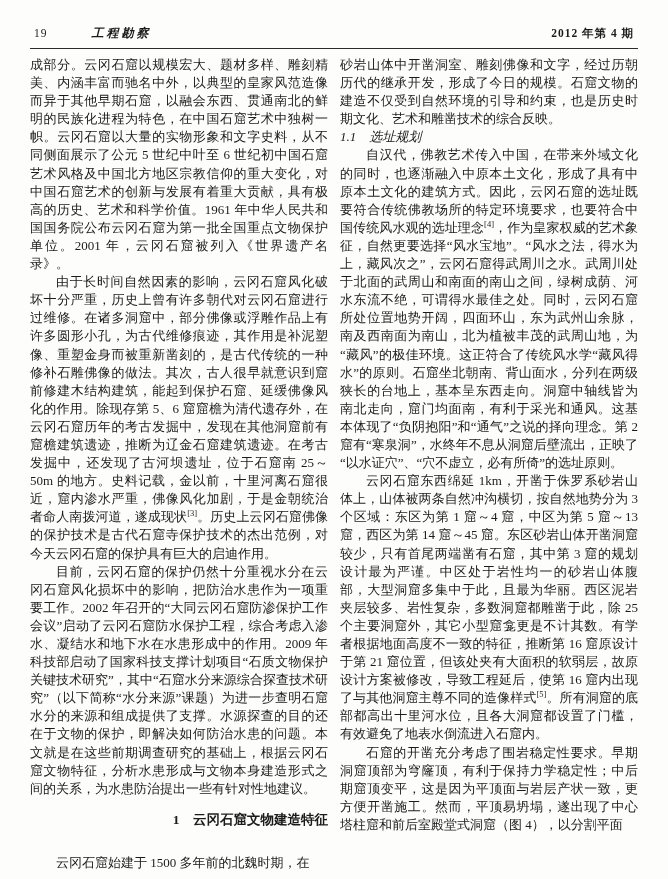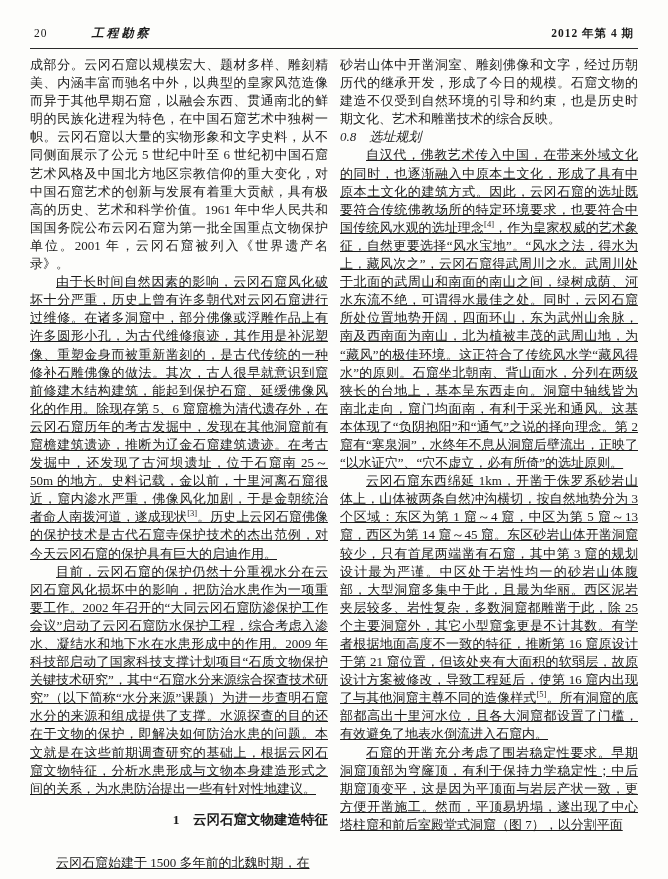--- a/index.html
+++ b/index.html
@@ -49,21 +49,21 @@
   }
   .col {
     flex: 1;
     width: 298px;
     font-size: 13px;
     line-height: 18.1px;
     text-align: justify;
     text-justify: inter-ideograph;
   }
   .para { margin: 0; }
-  .indent { text-indent: 2em; text-decoration: underline; }
+  .indent { text-indent: 2em; }
   .sec-heading {
     font-weight: bold;
     font-size: 13.5px;
     margin: 13px 0 25px 0;
     text-align: right;
   }
   .sub-heading {
     font-style: italic;
     font-size: 13px;
     margin: 0;
@@ -75,38 +75,38 @@
     line-height: 0;
   }
 </style>
 </head>
 <body>
 
 <div class="page">
 
   <header class="page-header">
     <div class="header-left">
-      <span class="page-num">20</span>
+      <span class="page-num">19</span>
       <span class="journal-cn">工程勘察</span>
     </div>
     <div class="header-right">2012 年第 4 期</div>
   </header>
 
   <div class="header-rule"></div>
 
   <main class="columns">
     <section class="col">
         <p class="para"><span>成部分。云冈石窟以规模宏大、题材多样、雕刻精美、内涵丰富而驰名中外，以典型的皇家风范造像而异于其他早期石窟，以融会东西、贯通南北的鲜明的民族化进程为特色，在中国石窟艺术中独树一帜。云冈石窟以大量的实物形象和文字史料，从不同侧面展示了公元 5 世纪中叶至 6 世纪初中国石窟艺术风格及中国北方地区宗教信仰的重大变化，对中国石窟艺术的创新与发展有着重大贡献，具有极高的历史、艺术和科学价值。1961 年中华人民共和国国务院公布云冈石窟为第一批全国重点文物保护单位。2001 年，云冈石窟被列入《世界遗产名录》。</span></p>
         <p class="para indent"><span>由于长时间自然因素的影响，云冈石窟风化破坏十分严重，历史上曾有许多朝代对云冈石窟进行过维修。在诸多洞窟中，部分佛像或浮雕作品上有许多圆形小孔，为古代维修痕迹，其作用是补泥塑像、重塑金身而被重新凿刻的，是古代传统的一种修补石雕佛像的做法。其次，古人很早就意识到窟前修建木结构建筑，能起到保护石窟、延缓佛像风化的作用。除现存第 5、6 窟窟檐为清代遗存外，在云冈石窟历年的考古发掘中，发现在其他洞窟前有窟檐建筑遗迹，推断为辽金石窟建筑遗迹。在考古发掘中，还发现了古河坝遗址，位于石窟南 25～50m 的地方。史料记载，金以前，十里河离石窟很近，窟内渗水严重，佛像风化加剧，于是金朝统治者命人南拨河道，遂成现状</span><sup class="ref">[3]</sup><span>。历史上云冈石窟佛像的保护技术是古代石窟寺保护技术的杰出范例，对今天云冈石窟的保护具有巨大的启迪作用。</span></p>
         <p class="para indent"><span>目前，云冈石窟的保护仍然十分重视水分在云冈石窟风化损坏中的影响，把防治水患作为一项重要工作。2002 年召开的“大同云冈石窟防渗保护工作会议”启动了云冈石窟防水保护工程，综合考虑入渗水、凝结水和地下水在水患形成中的作用。2009 年科技部启动了国家科技支撑计划项目“石质文物保护关键技术研究”，其中“石窟水分来源综合探查技术研究”（以下简称“水分来源”课题）为进一步查明石窟水分的来源和组成提供了支撑。水源探查的目的还在于文物的保护，即解决如何防治水患的问题。本文就是在这些前期调查研究的基础上，根据云冈石窟文物特征，分析水患形成与文物本身建造形式之间的关系，为水患防治提出一些有针对性地建议。</span></p>
         <div class="sec-heading">1　云冈石窟文物建造特征</div>
         <p class="para indent"><span>云冈石窟始建于 1500 多年前的北魏时期，在</span></p>
       </section>
     <section class="col">
         <p class="para"><span>砂岩山体中开凿洞室、雕刻佛像和文字，经过历朝历代的继承开发，形成了今日的规模。石窟文物的建造不仅受到自然环境的引导和约束，也是历史时期文化、艺术和雕凿技术的综合反映。</span></p>
-        <div class="sub-heading">0.8　选址规划</div>
+        <div class="sub-heading">1.1　选址规划</div>
         <p class="para indent"><span>自汉代，佛教艺术传入中国，在带来外域文化的同时，也逐渐融入中原本土文化，形成了具有中原本土文化的建筑方式。因此，云冈石窟的选址既要符合传统佛教场所的特定环境要求，也要符合中国传统风水观的选址理念</span><sup class="ref">[4]</sup><span>，作为皇家权威的艺术象征，自然更要选择“风水宝地”。“风水之法，得水为上，藏风次之”，云冈石窟得武周川之水。武周川处于北面的武周山和南面的南山之间，绿树成荫、河水东流不绝，可谓得水最佳之处。同时，云冈石窟所处位置地势开阔，四面环山，东为武州山余脉，南及西南面为南山，北为植被丰茂的武周山地，为“藏风”的极佳环境。这正符合了传统风水学“藏风得水”的原则。石窟坐北朝南、背山面水，分列在两级狭长的台地上，基本呈东西走向。洞窟中轴线皆为南北走向，窟门均面南，有利于采光和通风。这基本体现了“负阴抱阳”和“通气”之说的择向理念。第 2 窟有“寒泉洞”，水终年不息从洞窟后壁流出，正映了“以水证穴”、“穴不虚立，必有所倚”的选址原则。</span></p>
         <p class="para indent"><span>云冈石窟东西绵延 1km，开凿于侏罗系砂岩山体上，山体被两条自然冲沟横切，按自然地势分为 3 个区域：东区为第 1 窟～4 窟，中区为第 5 窟～13 窟，西区为第 14 窟～45 窟。东区砂岩山体开凿洞窟较少，只有首尾两端凿有石窟，其中第 3 窟的规划设计最为严谨。中区处于岩性均一的砂岩山体腹部，大型洞窟多集中于此，且最为华丽。西区泥岩夹层较多、岩性复杂，多数洞窟都雕凿于此，除 25 个主要洞窟外，其它小型窟龛更是不计其数。有学者根据地面高度不一致的特征，推断第 16 窟原设计于第 21 窟位置，但该处夹有大面积的软弱层，故原设计方案被修改，导致工程延后，使第 16 窟内出现了与其他洞窟主尊不同的造像样式</span><sup class="ref">[5]</sup><span>。所有洞窟的底部都高出十里河水位，且各大洞窟都设置了门槛，有效避免了地表水倒流进入石窟内。</span></p>
-        <p class="para indent"><span>石窟的开凿充分考虑了围岩稳定性要求。早期洞窟顶部为穹窿顶，有利于保持力学稳定性；中后期窟顶变平，这是因为平顶面与岩层产状一致，更方便开凿施工。然而，平顶易坍塌，遂出现了中心塔柱窟和前后室殿堂式洞窟（图 7），以分割平面</span></p>
+        <p class="para indent"><span>石窟的开凿充分考虑了围岩稳定性要求。早期洞窟顶部为穹窿顶，有利于保持力学稳定性；中后期窟顶变平，这是因为平顶面与岩层产状一致，更方便开凿施工。然而，平顶易坍塌，遂出现了中心塔柱窟和前后室殿堂式洞窟（图 4），以分割平面</span></p>
       </section>
   </main>
 
 </div>
 
 </body></html>

